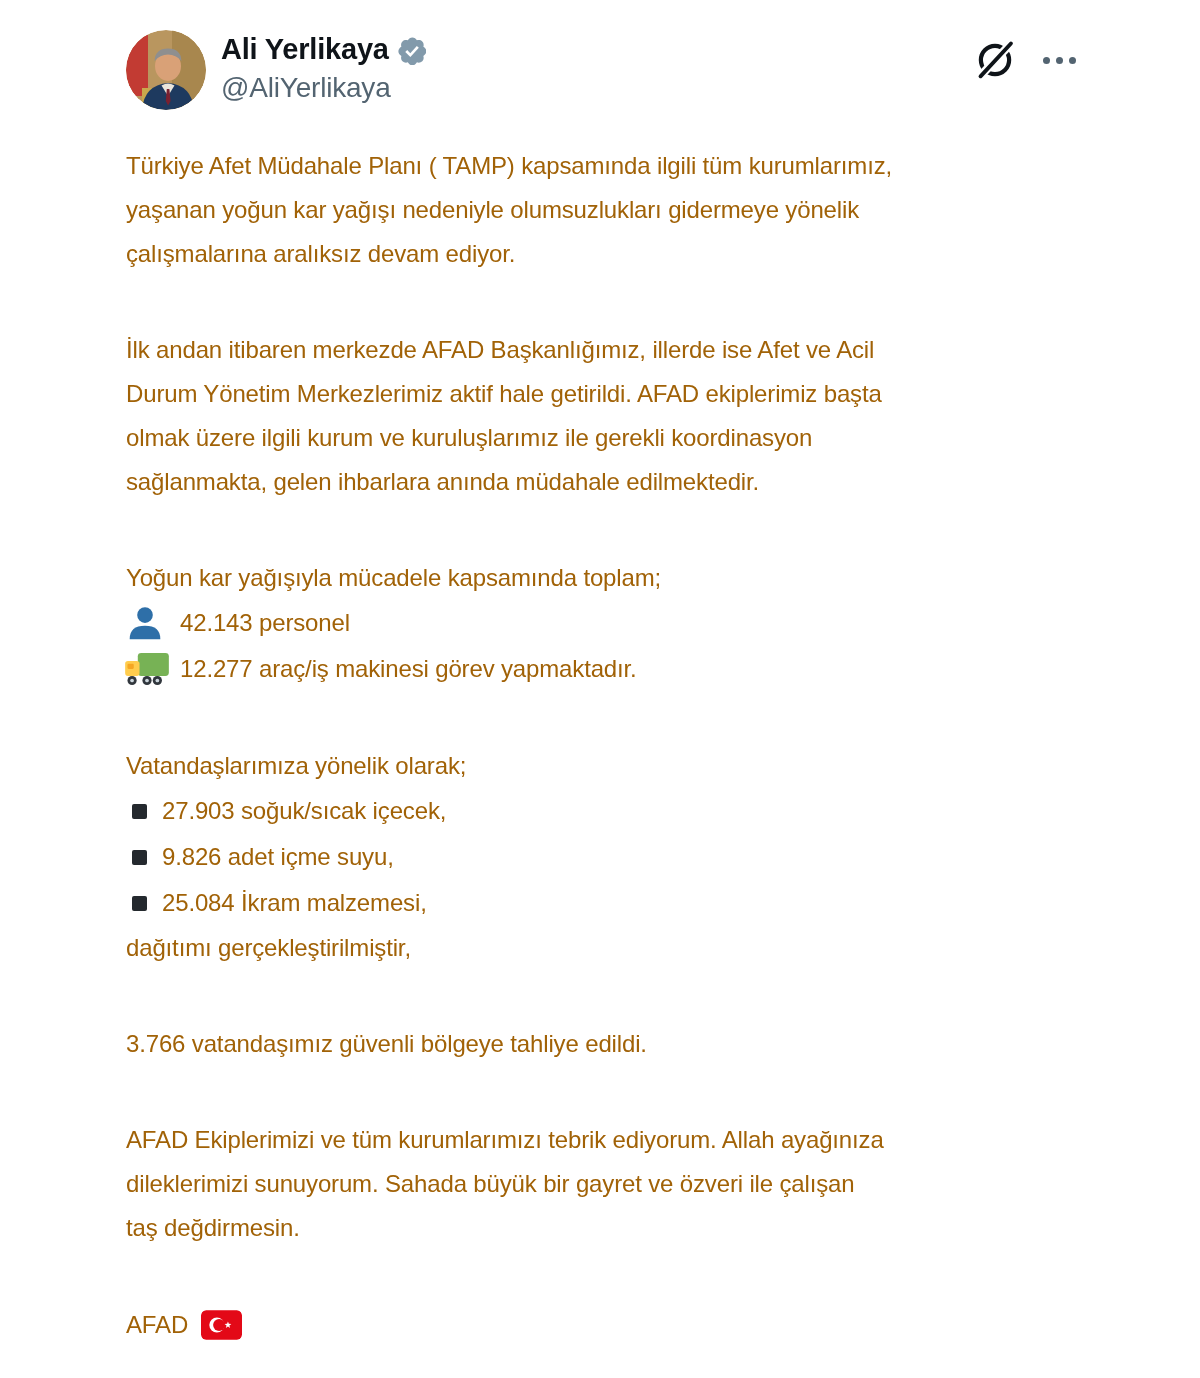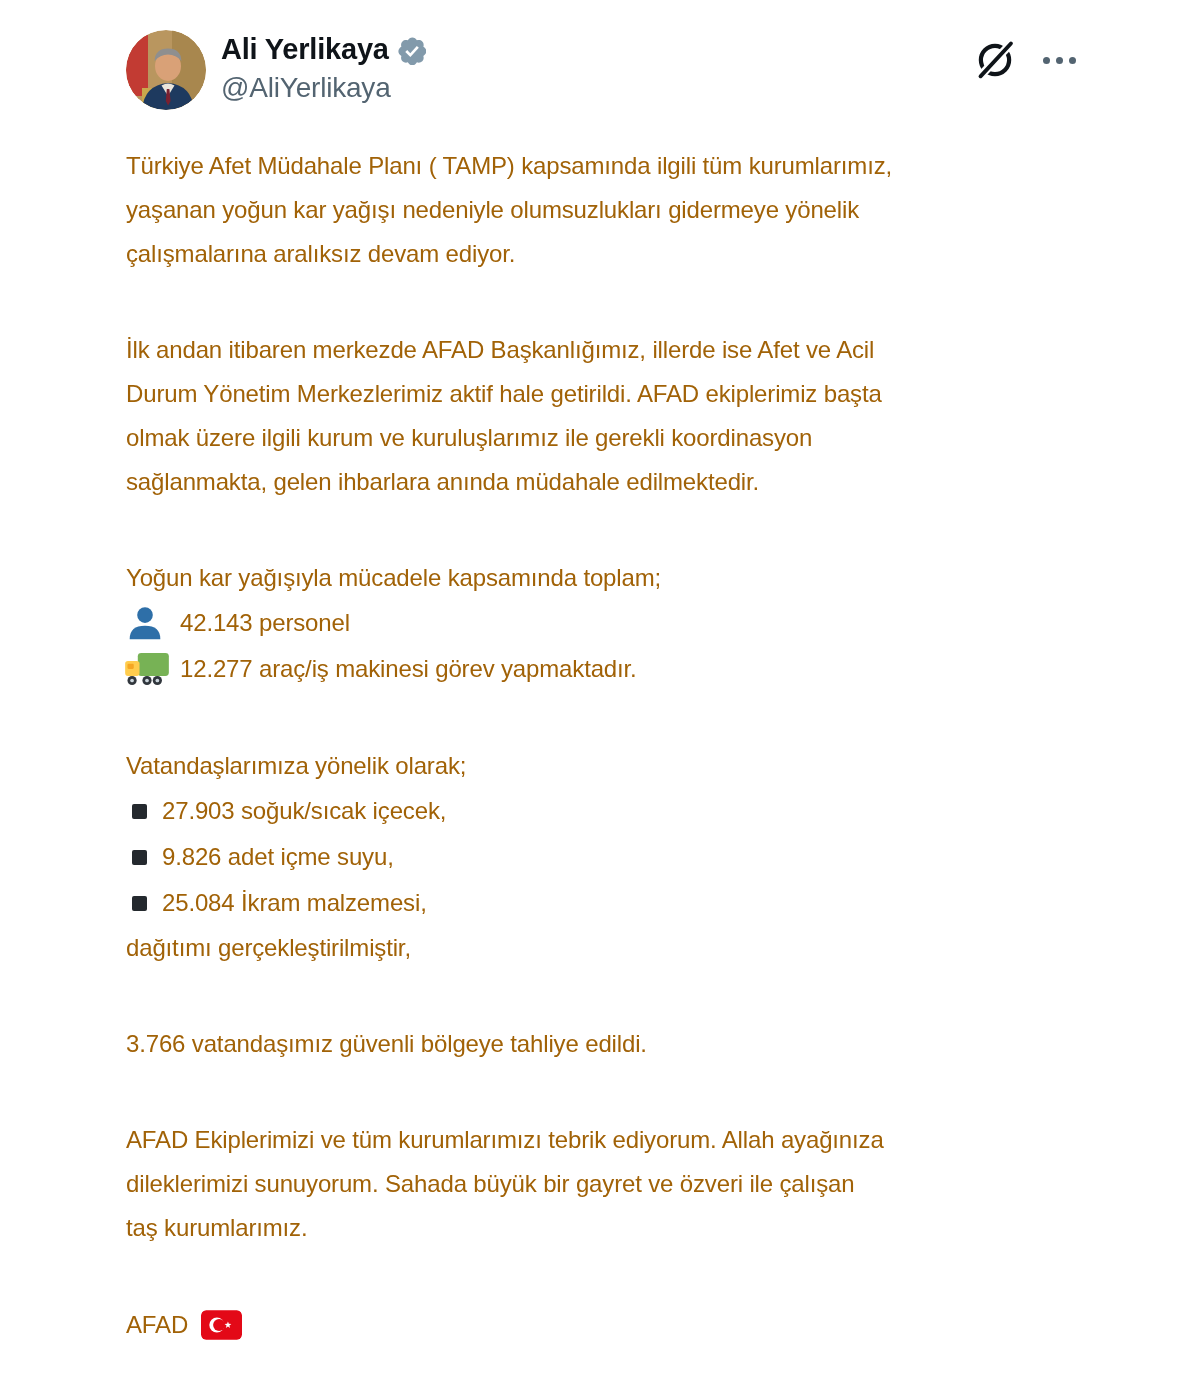--- a/index.html
+++ b/index.html
@@ -193,21 +193,21 @@
       <div class="tline iline">
         <span class="bullet-sq"></span>
         <span>25.084 İkram malzemesi,</span>
       </div>
       <div class="tline">dağıtımı gerçekleştirilmiştir,</div>
       <div class="gap"></div>
       <div class="tline">3.766 vatandaşımız güvenli bölgeye tahliye edildi.</div>
       <div class="gap"></div>
       <div class="tline">AFAD Ekiplerimizi ve tüm kurumlarımızı tebrik ediyorum. Allah ayağınıza</div>
       <div class="tline">dileklerimizi sunuyorum. Sahada büyük bir gayret ve özveri ile çalışan</div>
-      <div class="tline">taş kurumlarımız.</div>
+      <div class="tline">taş değdirmesin.</div>
       <div class="gap"></div>
       <div class="tline iline">
         <span>AFAD</span>
         <span class="inline-icon flag-icon">
           <svg viewBox="0 0 40 29" xmlns="http://www.w3.org/2000/svg">
             <rect width="40" height="29" rx="5" fill="#e30917"></rect>
             <circle cx="15.5" cy="14.5" r="7.4" fill="#ffffff"></circle>
             <circle cx="17.7" cy="14.5" r="5.9" fill="#e30917"></circle>
             <polygon fill="#ffffff" points="26.3,11 27.15,13.33 29.63,13.42 27.68,14.95 28.36,17.33 26.3,15.95 24.24,17.33 24.92,14.95 22.97,13.42 25.45,13.33"></polygon>
           </svg>

